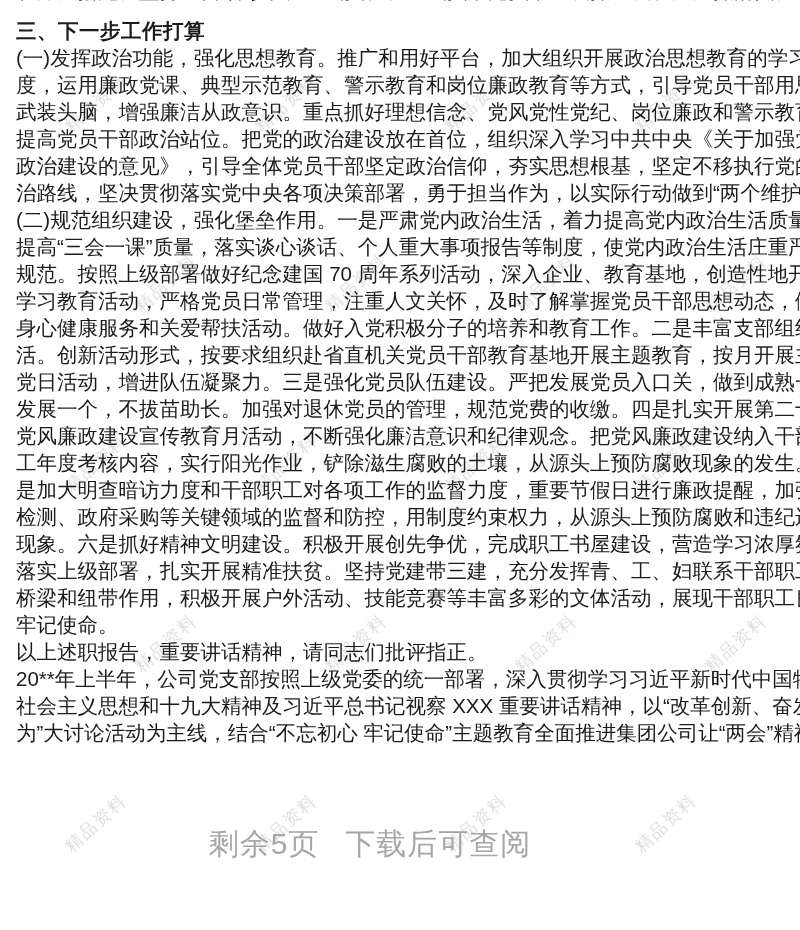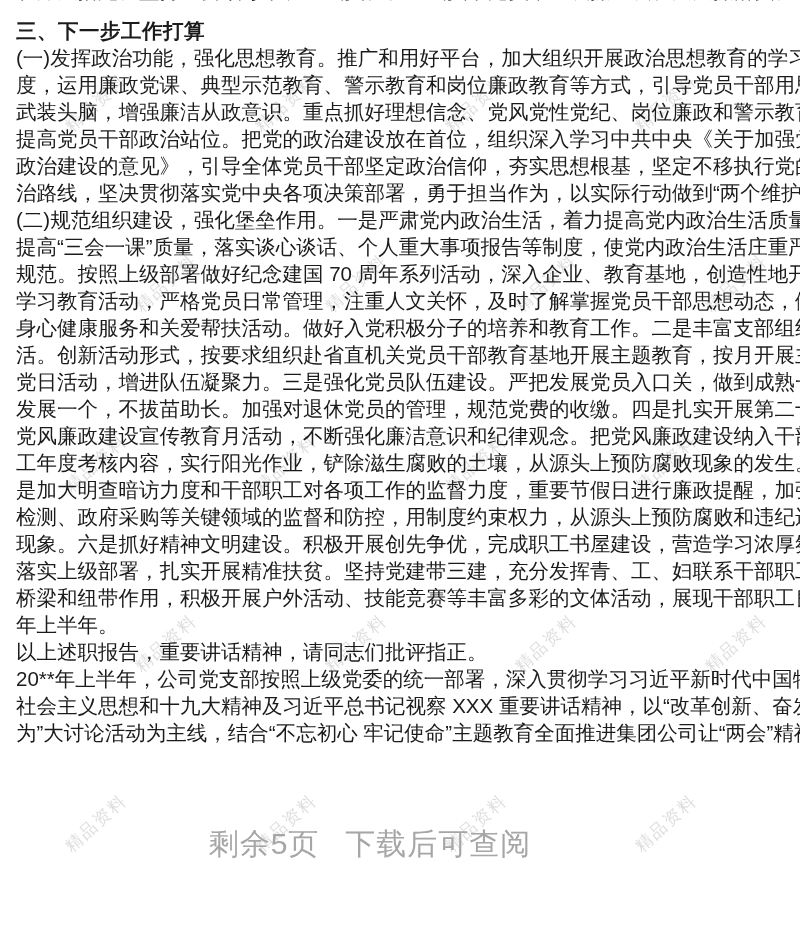--- a/index.html
+++ b/index.html
@@ -143,21 +143,21 @@
       <div class="line justify" style="top: 341px;"><span>活。创新活动形式，按要求组织赴省直机关党员干部教育基地开展主题教育，按月开展主题</span></div>
       <div class="line justify" style="top: 368px;"><span>党日活动，增进队伍凝聚力。三是强化党员队伍建设。严把发展党员入口关，做到成熟一个、</span></div>
       <div class="line justify" style="top: 395px;"><span>发展一个，不拔苗助长。加强对退休党员的管理，规范党费的收缴。四是扎实开展第二十个</span></div>
       <div class="line justify" style="top: 422px;"><span>党风廉政建设宣传教育月活动，不断强化廉洁意识和纪律观念。把党风廉政建设纳入干部职</span></div>
       <div class="line justify" style="top: 449px;"><span>工年度考核内容，实行阳光作业，铲除滋生腐败的土壤，从源头上预防腐败现象的发生。五</span></div>
       <div class="line justify" style="top: 476px;"><span>是加大明查暗访力度和干部职工对各项工作的监督力度，重要节假日进行廉政提醒，加强对</span></div>
       <div class="line justify" style="top: 503px;"><span>检测、政府采购等关键领域的监督和防控，用制度约束权力，从源头上预防腐败和违纪违规</span></div>
       <div class="line justify" style="top: 530px;"><span>现象。六是抓好精神文明建设。积极开展创先争优，完成职工书屋建设，营造学习浓厚氛围。</span></div>
       <div class="line justify" style="top: 557px;"><span>落实上级部署，扎实开展精准扶贫。坚持党建带三建，充分发挥青、工、妇联系干部职工的</span></div>
       <div class="line justify" style="top: 584px;"><span>桥梁和纽带作用，积极开展户外活动、技能竞赛等丰富多彩的文体活动，展现干部职工良好</span></div>
-      <div class="line justify" style="top: 611px;"><span>年上半年。</span></div>
+      <div class="line justify" style="top: 611px;"><span>牢记使命。</span></div>
       <div class="line justify" style="top: 638px;"><span>以上述职报告，重要讲话精神，请同志们批评指正。</span></div>
       <div class="line justify" style="top: 665px;"><span>20**年上半年，公司党支部按照上级党委的统一部署，深入贯彻学习习近平新时代中国特色</span></div>
       <div class="line justify" style="top: 692px;"><span>社会主义思想和十九大精神及习近平总书记视察 XXX 重要讲话精神，以“改革创新、奋发有</span></div>
       <div class="line justify" style="top: 719px;"><span>为”大讨论活动为主线，结合“不忘初心  牢记使命”主题教育全面推进集团公司让“两会”精神</span></div>
     </div>
 
   <div id="footer-notice">
     <span>剩余5页</span><span class="gap"></span><span>下载后可查阅</span>
   </div>
 

